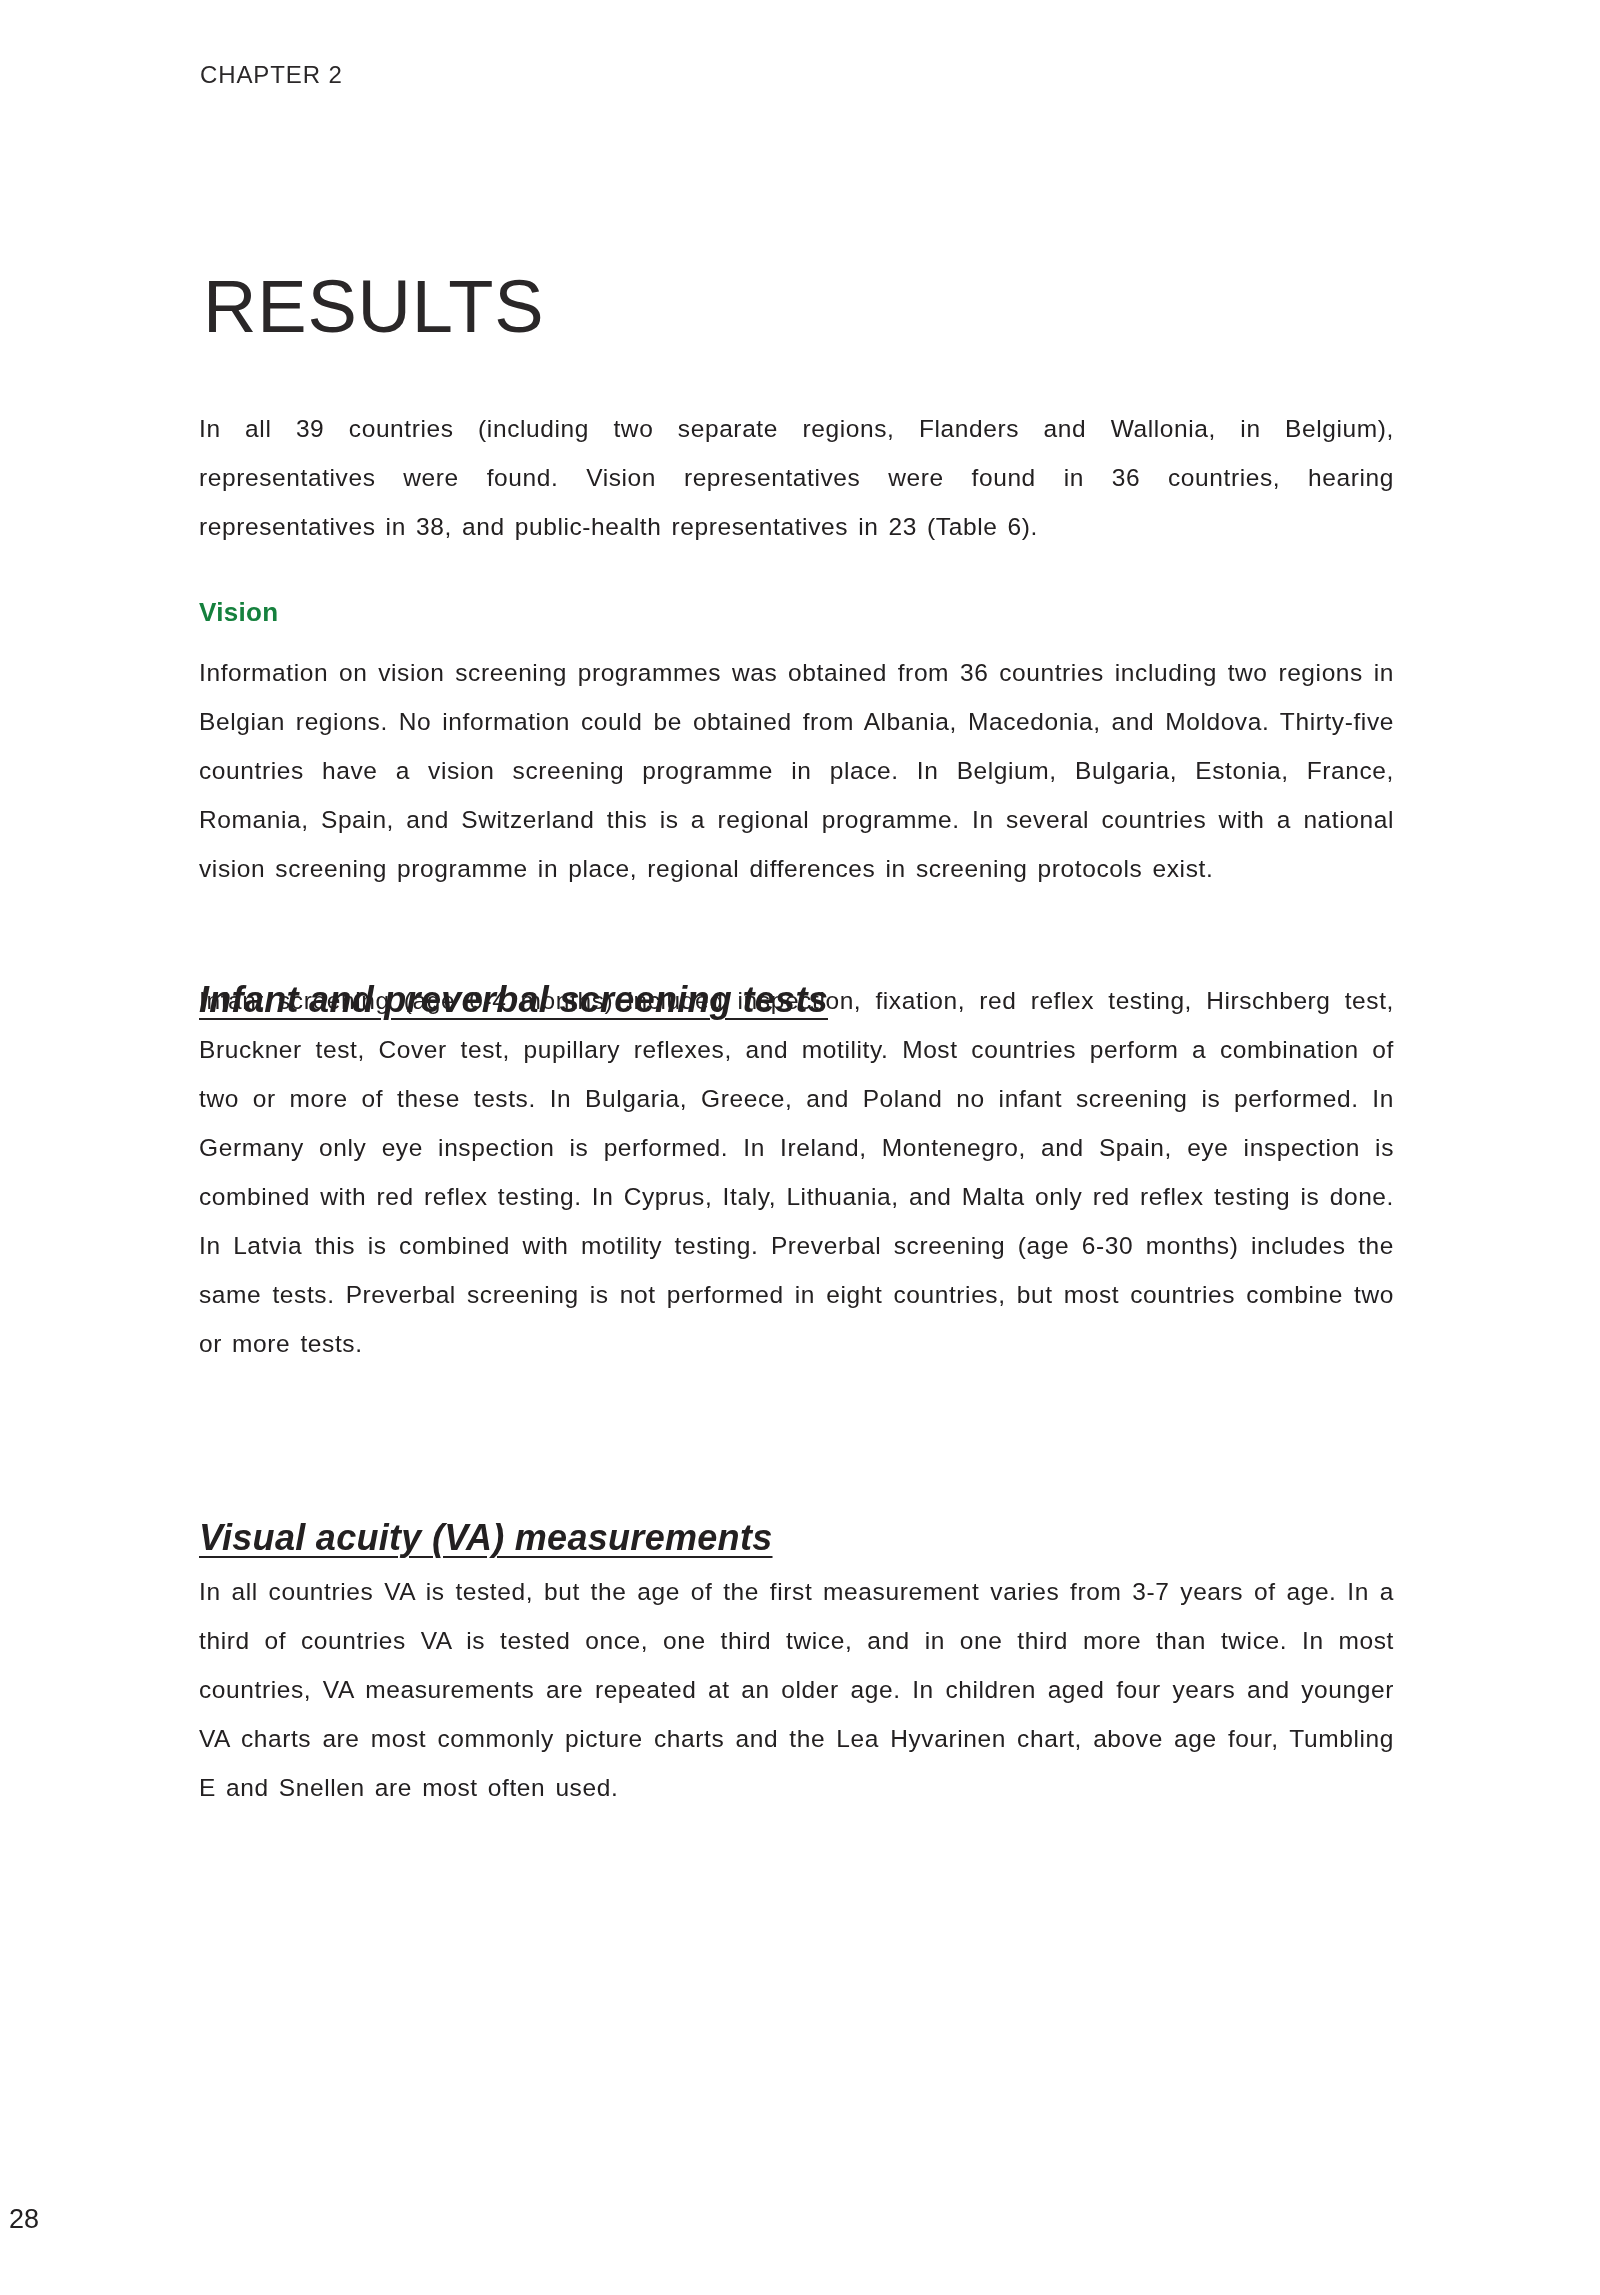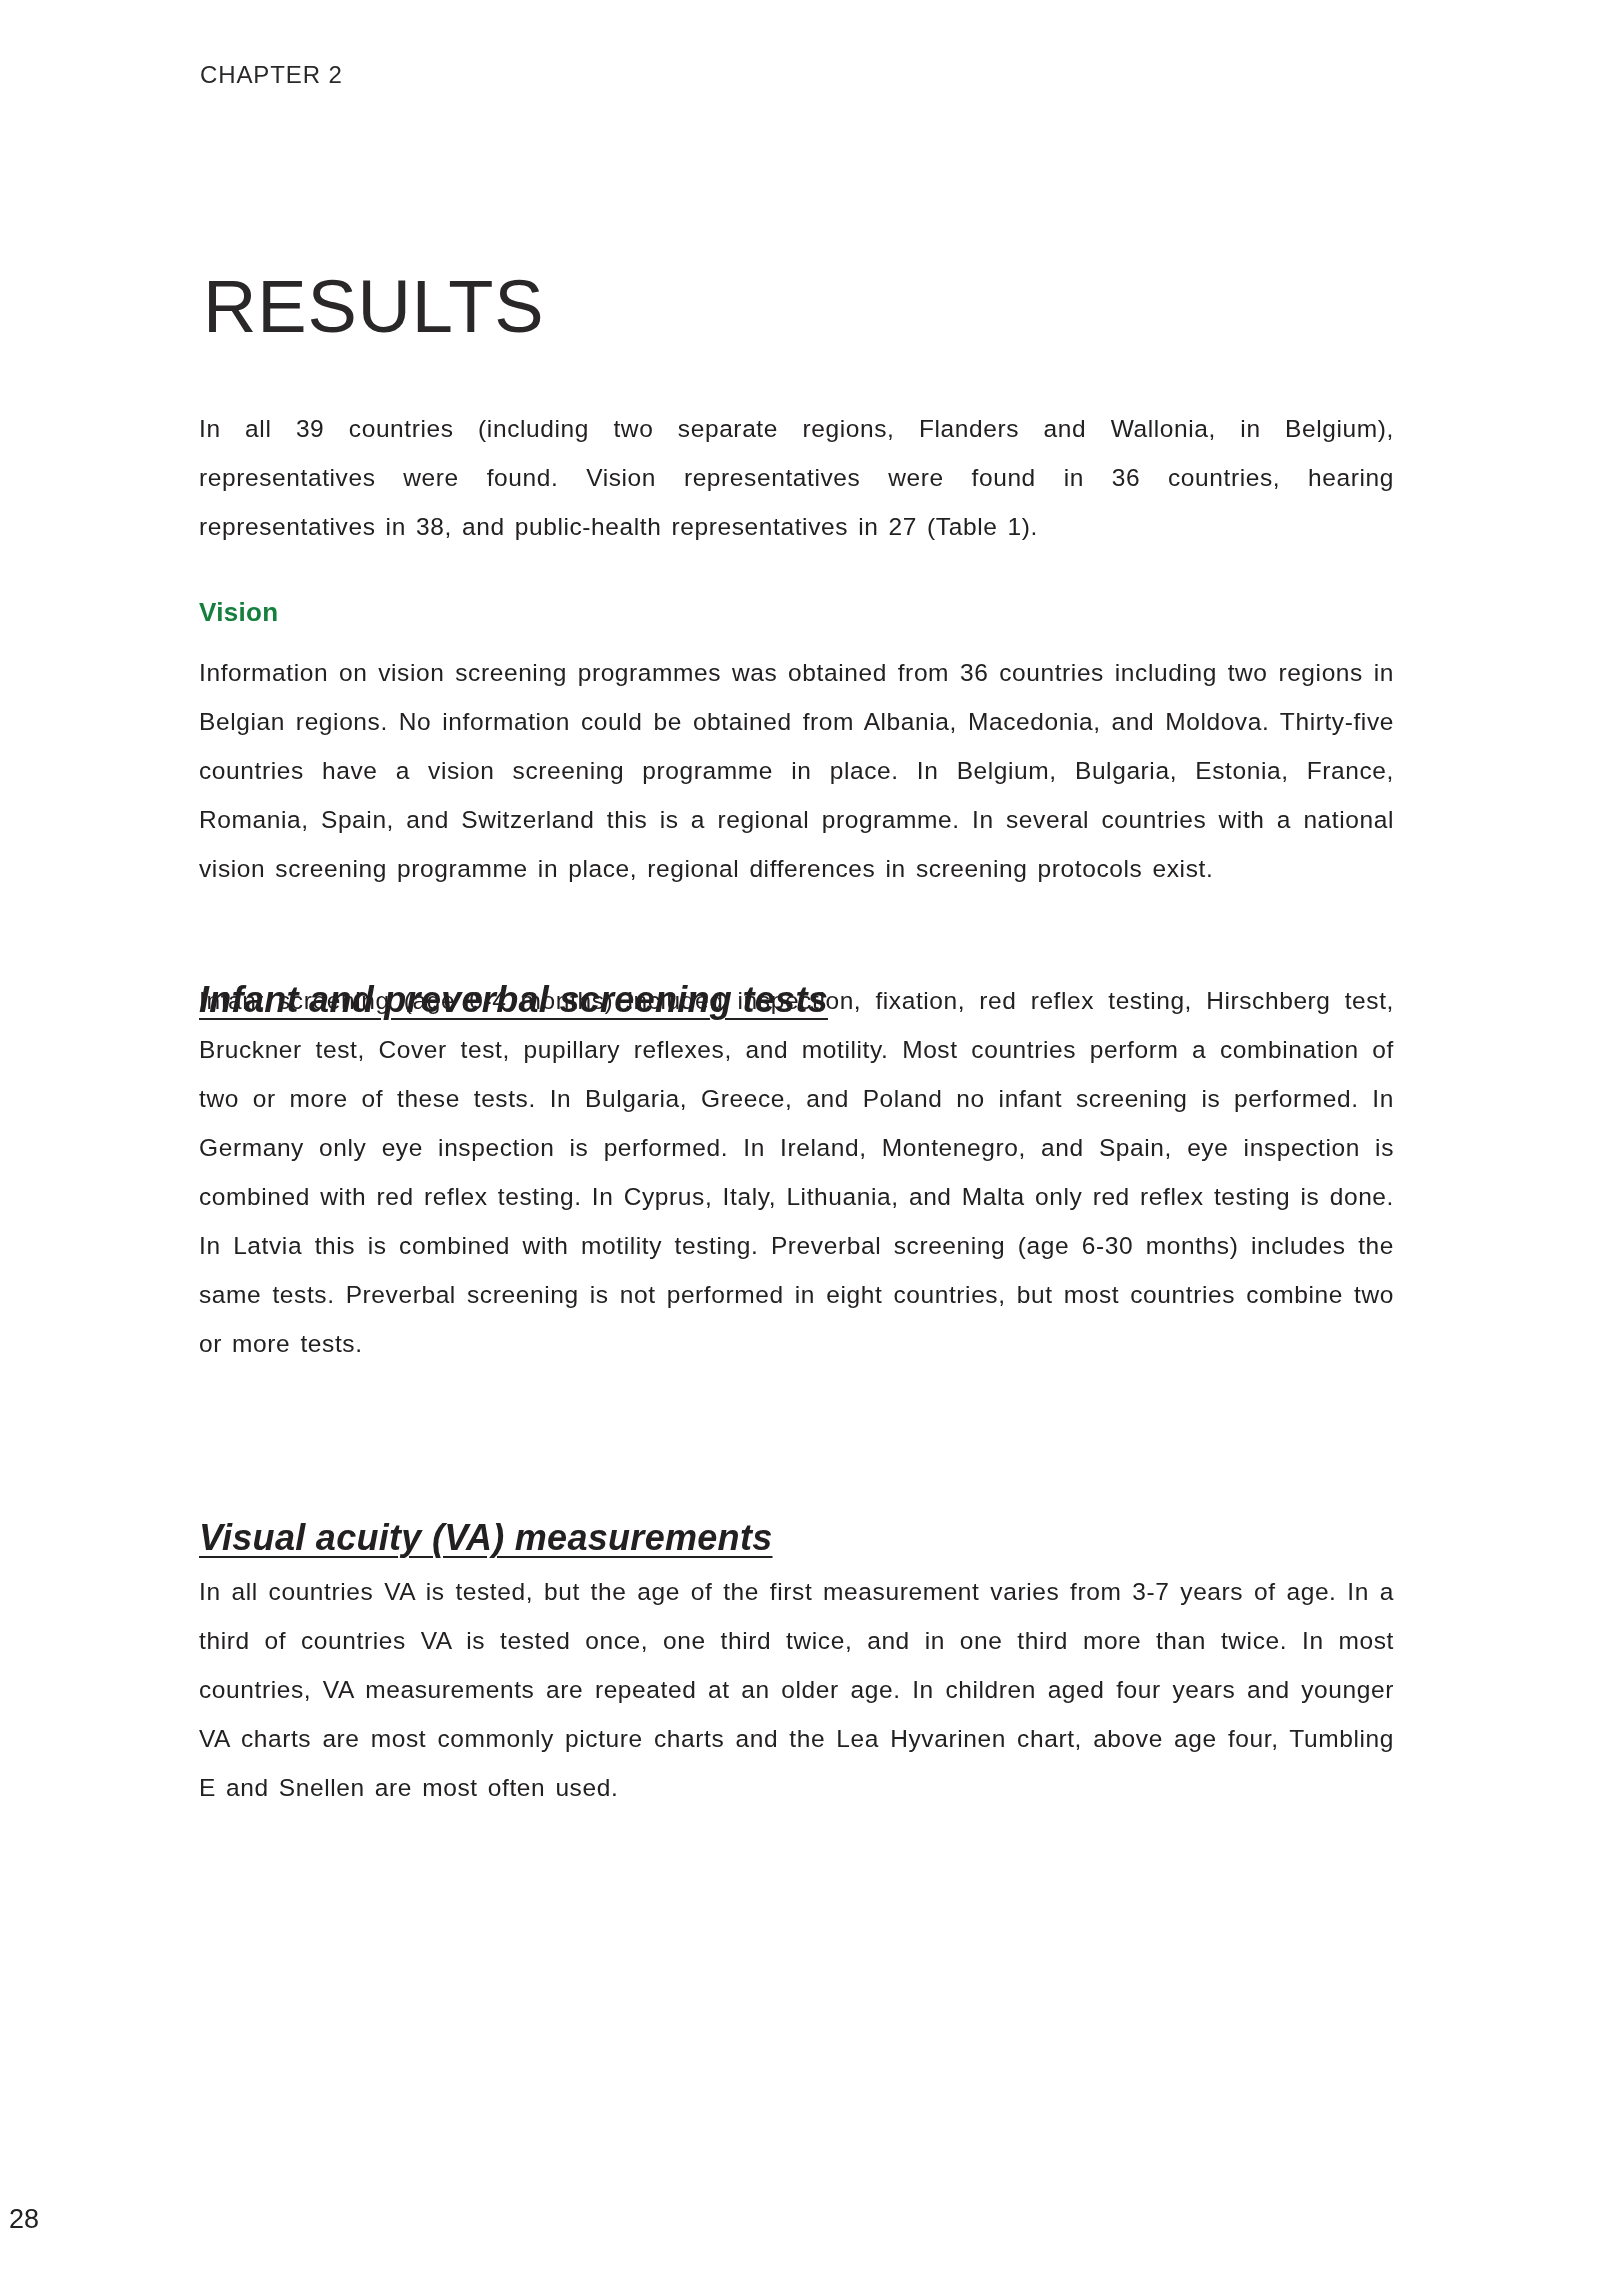--- a/index.html
+++ b/index.html
@@ -92,21 +92,21 @@
 </style>
 </head>
 <body>
 
 <div class="page">
 
   <div class="chapter">CHAPTER 2</div>
 
   <h1 class="title">RESULTS</h1>
 
-  <p class="body pos-intro">In all 39 countries (including two separate regions, Flanders and Wallonia, in Belgium), representatives were found. Vision representatives were found in 36 countries, hearing representatives in 38, and public-health representatives in 27 (Table 1).</p>
+  <p class="body pos-intro">In all 39 countries (including two separate regions, Flanders and Wallonia, in Belgium), representatives were found. Vision representatives were found in 36 countries, hearing representatives in 38, and public-health representatives in 23 (Table 6).</p>
 
   <h2 class="subhead">Vision</h2>
 
   <p class="body pos-vision">Information on vision screening programmes was obtained from 36 countries including two regions in Belgian regions. No information could be obtained from Albania, Macedonia, and Moldova. Thirty-five countries have a vision screening programme in place. In Belgium, Bulgaria, Estonia, France, Romania, Spain, and Switzerland this is a regional programme. In several countries with a national vision screening programme in place, regional differences in screening protocols exist.</p>
 
   <h3 class="runhead pos-infant-h">Infant and preverbal screening tests</h3>
 
   <p class="body pos-infant">Infant screening (age 0-4 months) included inspection, fixation, red reflex testing, Hirschberg test, Bruckner test, Cover test, pupillary reflexes, and motility. Most countries perform a combination of two or more of these tests. In Bulgaria, Greece, and Poland no infant screening is performed. In Germany only eye inspection is performed. In Ireland, Montenegro, and Spain, eye inspection is combined with red reflex testing. In Cyprus, Italy, Lithuania, and Malta only red reflex testing is done. In Latvia this is combined with motility testing. Preverbal screening (age 6-30 months) includes the same tests. Preverbal screening is not performed in eight countries, but most countries combine two or more tests.</p>
 
   <h3 class="runhead pos-va-h">Visual acuity (VA) measurements</h3>

